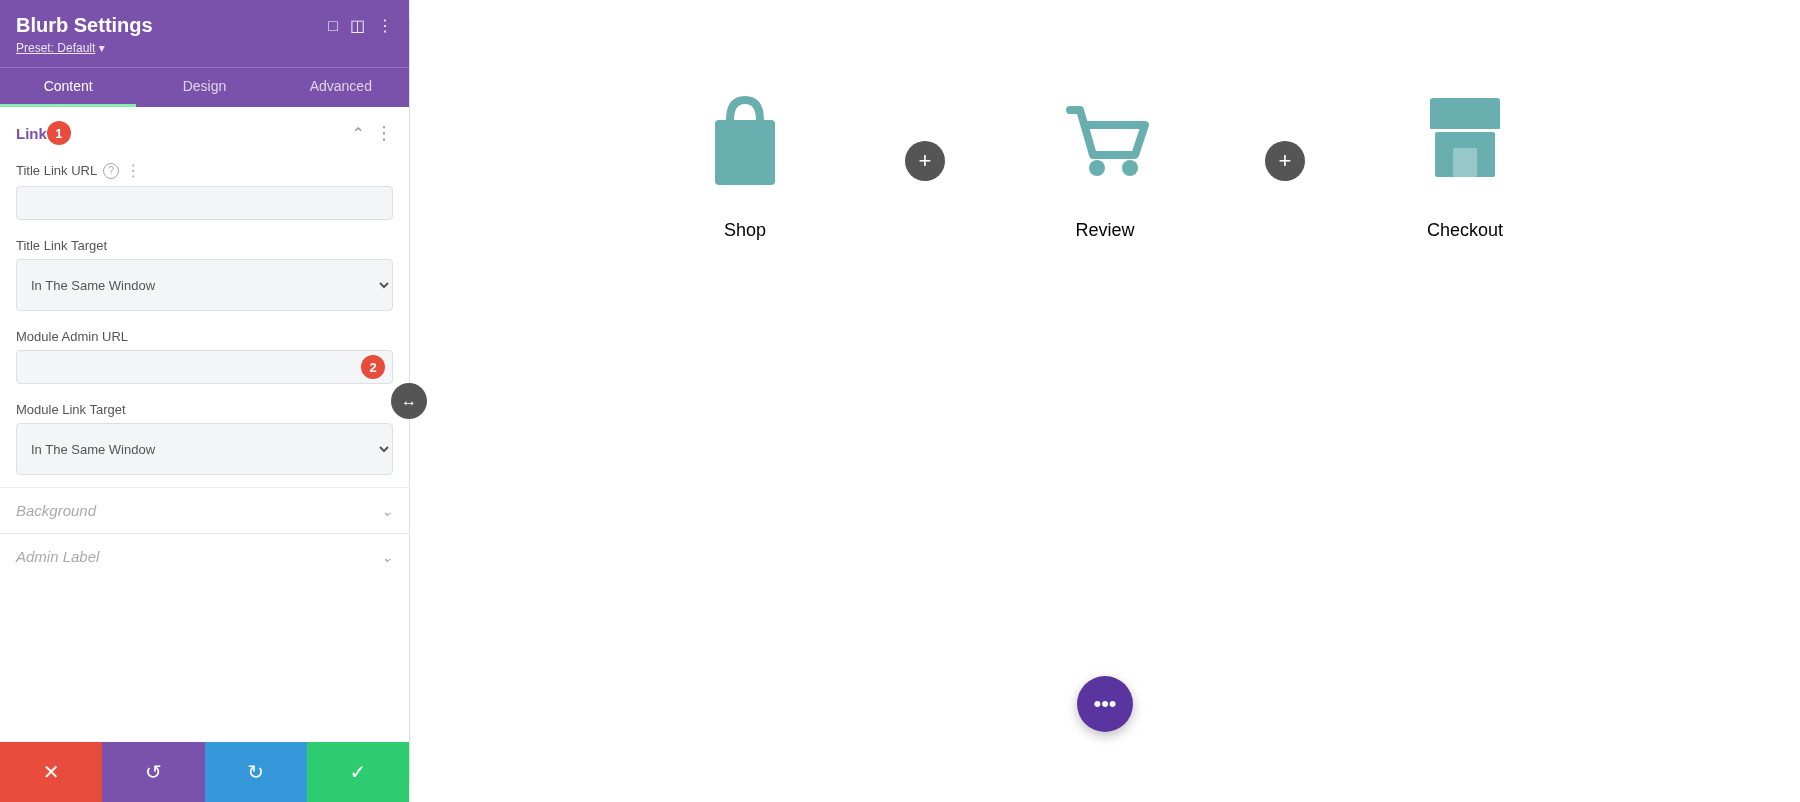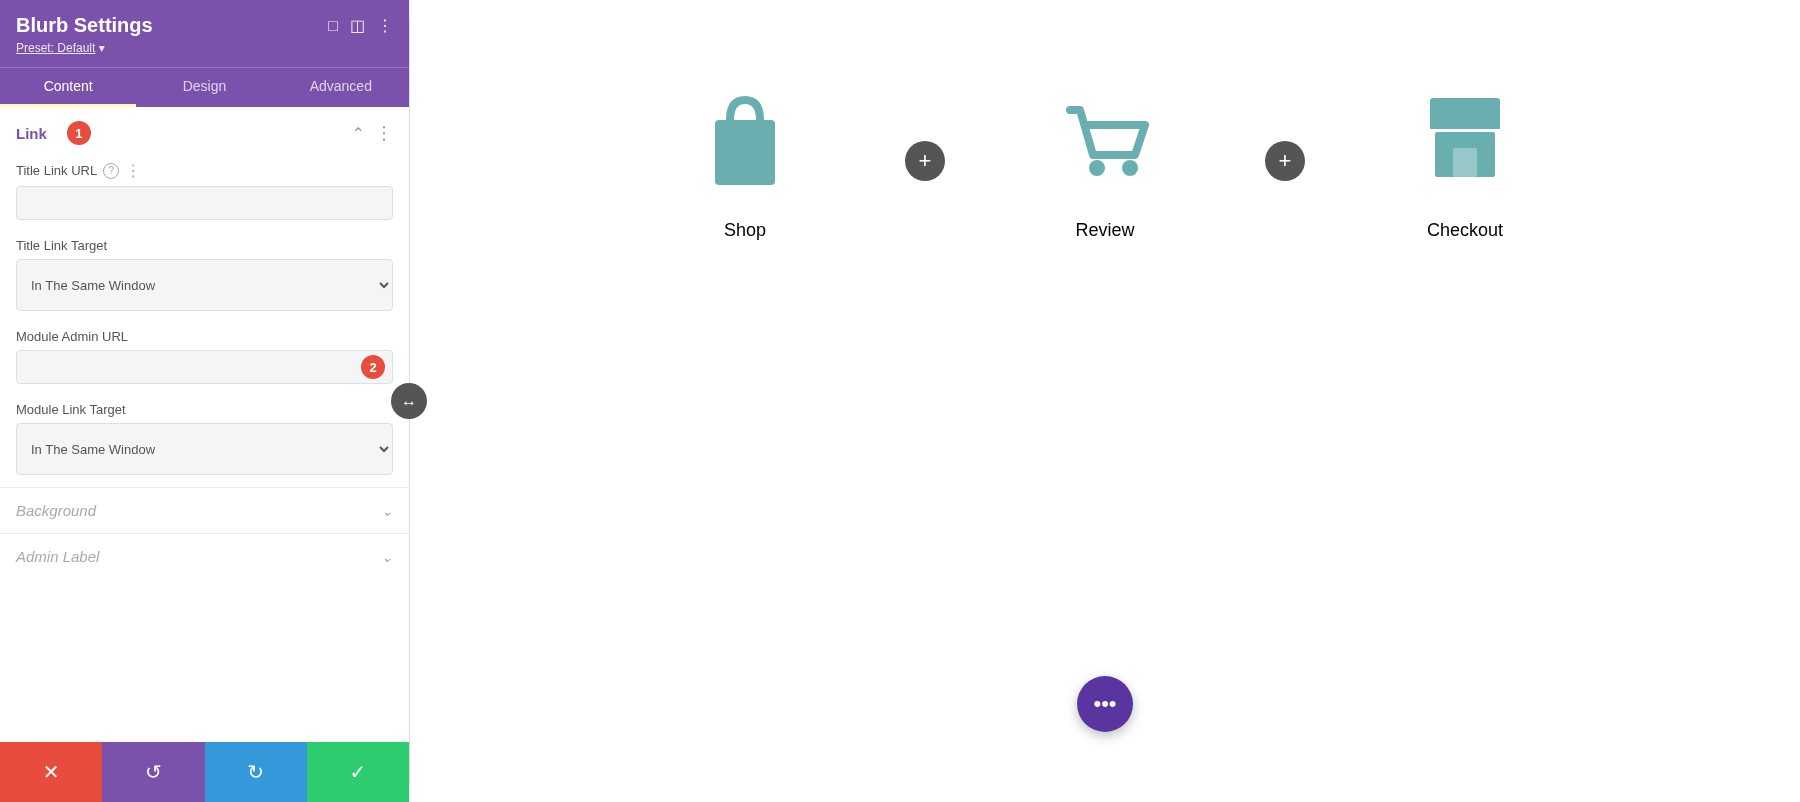--- a/index.html
+++ b/index.html
@@ -65,41 +65,41 @@
       flex: 1;
       text-align: center;
       padding: 10px 0;
       color: rgba(255,255,255,0.75);
       font-size: 14px;
       cursor: pointer;
       font-weight: 500;
     }
     .tab.active {
       color: #fff;
-      border-bottom: 3px solid #fef9c3;
+      border-bottom: 3px solid #86efac;
     }
 
     
     .sidebar-content {
       flex: 1;
       overflow-y: auto;
       padding: 0 0 80px;
     }
 
     
     .section-header {
       display: flex;
       align-items: center;
       justify-content: space-between;
       padding: 14px 16px 10px;
     }
     .section-title {
       display: flex;
       align-items: center;
-      gap: 20px;
+      gap: 0;
       font-size: 15px;
       color: #7b52ab;
       font-weight: 600;
     }
     .badge-number {
       width: 24px;
       height: 24px;
       border-radius: 50%;
       display: flex;
       align-items: center;

